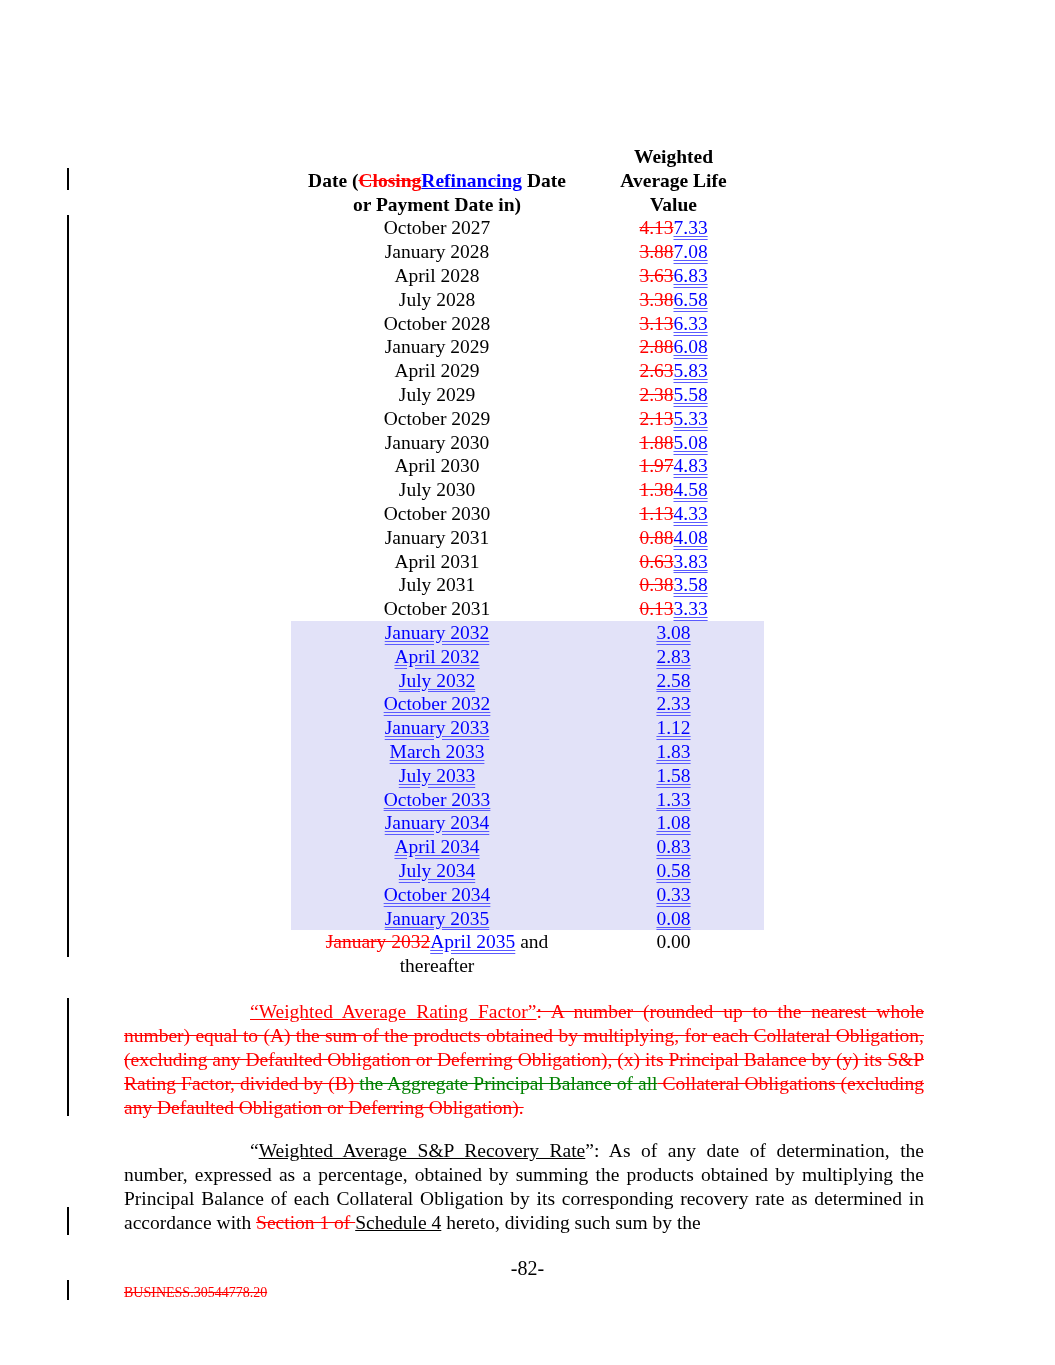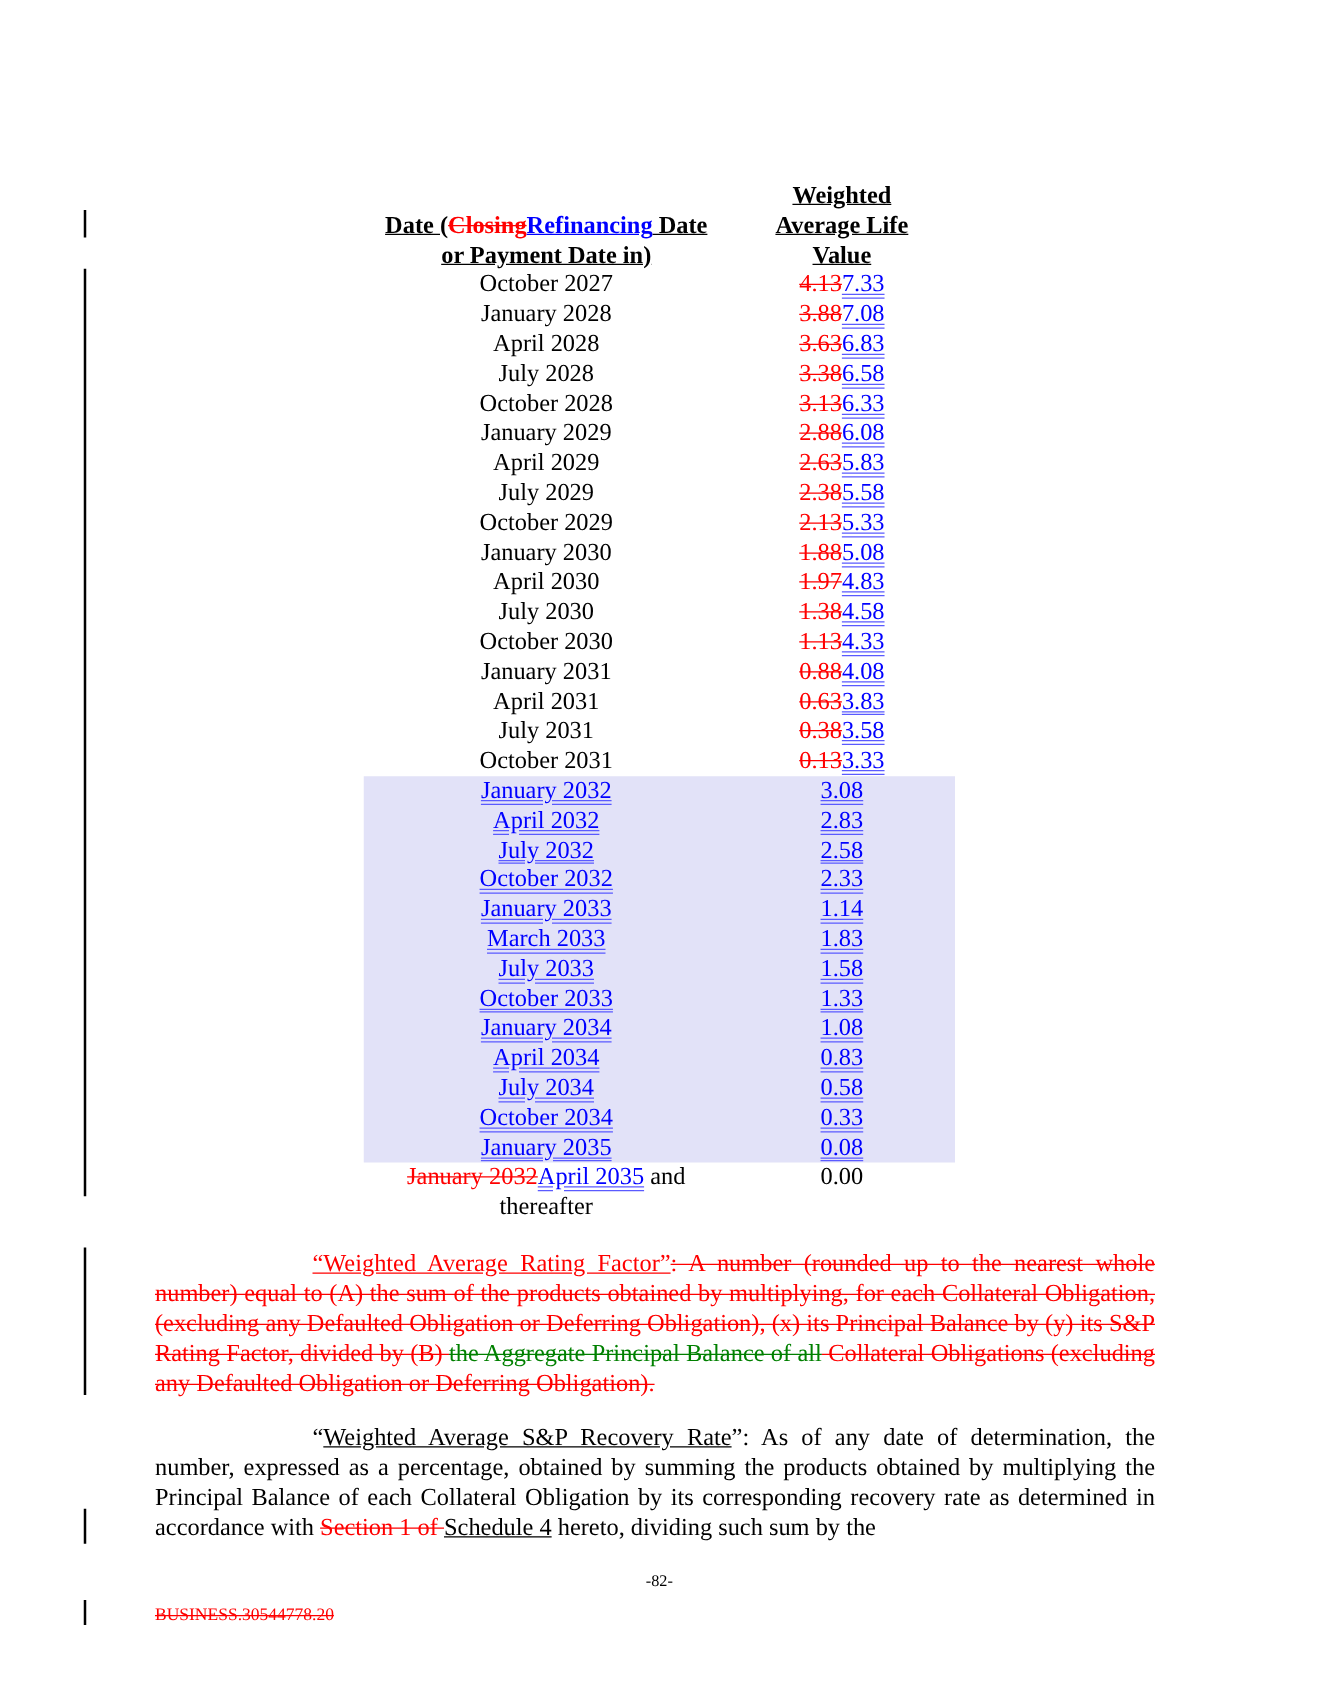--- a/index.html
+++ b/index.html
@@ -12,29 +12,29 @@
   .tbl { position:absolute; left:291px; top:145px; width:473px; font-size:19.5px; }
   .row { display:flex; height:23.8px; line-height:23.8px; }
   .c1 { width:292px; text-align:center; }
   .c2 { width:181px; text-align:center; }
   .hdr { font-weight:bold; }
   .hl { background:#e2e2f8; }
   .del { color:#ff0000; text-decoration:line-through; }
   .ins { color:#0000ff; text-decoration:underline double; text-decoration-color:#5a5aff; text-underline-offset:2px; }
   .ins-b { color:#0000ff; text-decoration:underline; font-weight:bold; }
   .del-b { color:#ff0000; text-decoration:line-through; font-weight:bold; }
-  .hdrtext { text-decoration:underline; }
+  .hdrtext { }
 
   .para { position:absolute; left:124px; width:800px; font-size:19.5px; line-height:23.9px;
           text-align:justify; text-align-last:auto; }
   .indent { display:inline-block; width:126px; }
   .struck { color:#ff0000; text-decoration:line-through; }
   .green { color:#008000; text-decoration:line-through; }
   .ul { text-decoration:underline; }
-  .pagenum { position:absolute; left:0; width:1055px; top:1257px; text-align:center; font-size:13px; }
+  .pagenum { position:absolute; left:0; width:1055px; top:1257px; text-align:center; font-size:20px; }
   .footer { position:absolute; left:124px; top:1285px; font-size:14px; color:#ff0000; text-decoration:line-through; }
 </style>
 </head>
 <body>
 
 <div class="page">
 
   <div class="chbar" style="top:168px;height:22px;"></div>
   <div class="chbar" style="top:215px;height:742px;"></div>
   <div class="chbar" style="top:998px;height:118px;"></div>
@@ -137,21 +137,21 @@
         <div class="row">
           <div class="c1"><span class="ins">July 2032</span></div>
           <div class="c2"><span class="ins">2.58</span></div>
         </div>
         <div class="row">
           <div class="c1"><span class="ins">October 2032</span></div>
           <div class="c2"><span class="ins">2.33</span></div>
         </div>
         <div class="row">
           <div class="c1"><span class="ins">January 2033</span></div>
-          <div class="c2"><span class="ins">1.14</span></div>
+          <div class="c2"><span class="ins">1.12</span></div>
         </div>
         <div class="row">
           <div class="c1"><span class="ins">March 2033</span></div>
           <div class="c2"><span class="ins">1.83</span></div>
         </div>
         <div class="row">
           <div class="c1"><span class="ins">July 2033</span></div>
           <div class="c2"><span class="ins">1.58</span></div>
         </div>
         <div class="row">

